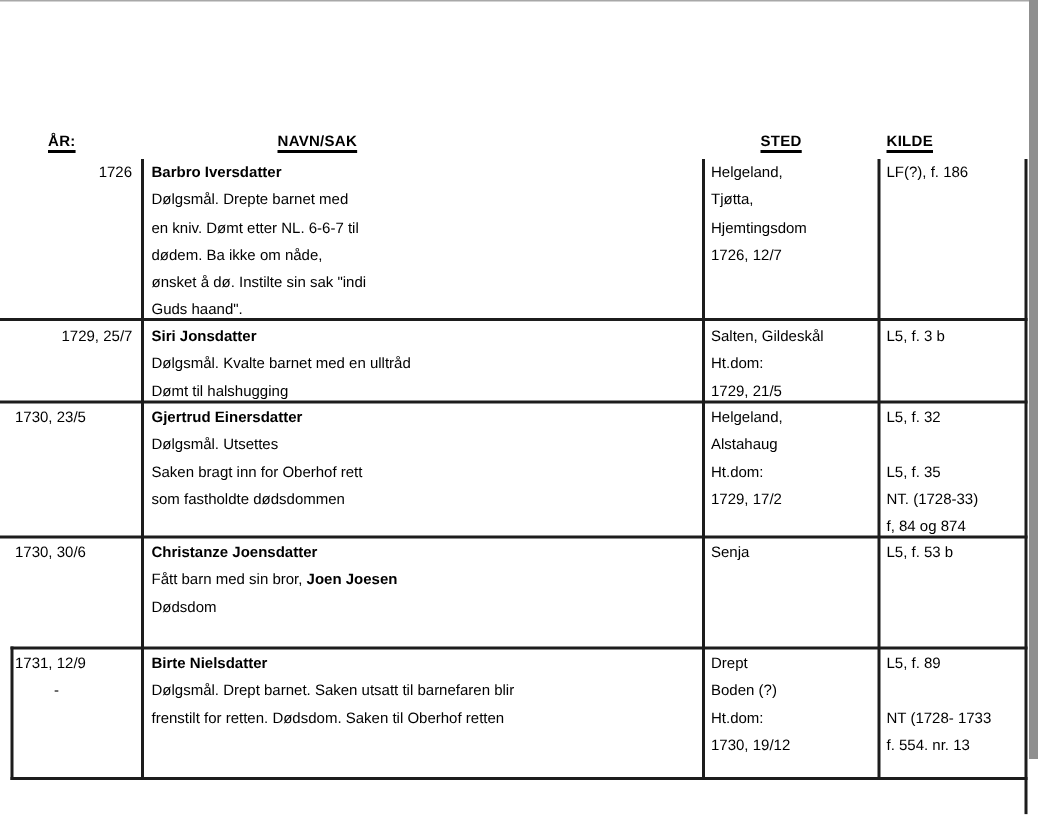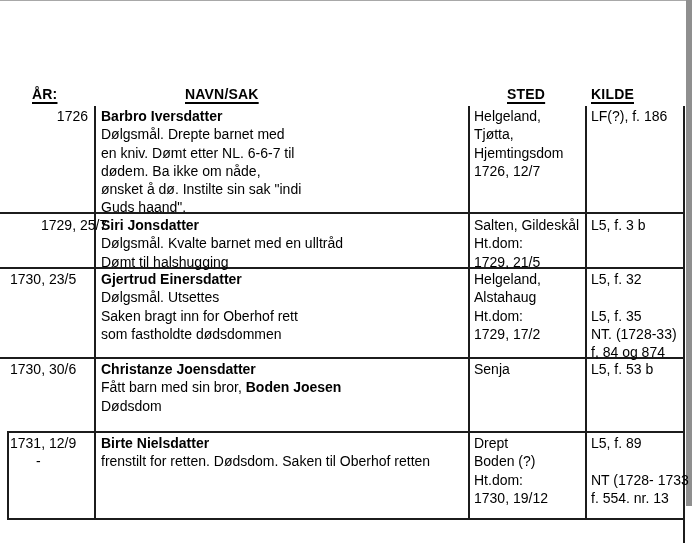--- a/index.html
+++ b/index.html
@@ -1,20 +1,20 @@
 <!DOCTYPE html>
 <html><head>
 <meta charset="utf-8">
 <style>
   html,body { margin:0; padding:0; background:#fff; }
   .page {
     position:relative; width:692px; height:543px; overflow:hidden;
     background:#ffffff; color:#000;
     font-family:"Liberation Sans", sans-serif;
-    font-size:14px;
+    font-size:10px;
   }
   .hdr {
     position:absolute; font-weight:bold;
     text-decoration:underline; text-decoration-thickness:1.5px; text-underline-offset:3px;
     line-height:19px; white-space:nowrap; letter-spacing:0.2px;
   }
   .cell { position:absolute; }
   .line { height:18.3px; line-height:18.3px; white-space:nowrap; }
   .b { font-weight:bold; }
   .right { text-align:right; }
@@ -107,36 +107,37 @@
     <div class="line">L5, f. 35</div>
     <div class="line">NT. (1728-33)</div>
     <div class="line">f, 84 og 874</div>
   </div>
 
   <div class="cell" style="left:10px;top:360px;">
     <div class="line">1730, 30/6</div>
   </div>
   <div class="cell" style="left:101px;top:360px;">
     <div class="line b">Christanze Joensdatter</div>
-    <div class="line"><span>Fått barn med sin bror, </span><span class="b">Boden Joesen</span></div>
+    <div class="line"><span>Fått barn med sin bror, </span><span class="b">Joen Joesen</span></div>
     <div class="line">Dødsdom</div>
   </div>
   <div class="cell" style="left:474px;top:360px;">
     <div class="line">Senja</div>
   </div>
   <div class="cell" style="left:591px;top:360px;">
     <div class="line">L5, f. 53 b</div>
   </div>
 
   <div class="cell" style="left:10px;top:434px;">
     <div class="line">1731, 12/9</div>
     <div class="line dash-line">-</div>
   </div>
   <div class="cell" style="left:101px;top:434px;">
     <div class="line b">Birte Nielsdatter</div>
+    <div class="line">Dølgsmål. Drept barnet. Saken utsatt til barnefaren blir</div>
     <div class="line">frenstilt for retten. Dødsdom. Saken til Oberhof retten</div>
   </div>
   <div class="cell" style="left:474px;top:434px;">
     <div class="line">Drept</div>
     <div class="line">Boden (?)</div>
     <div class="line">Ht.dom:</div>
     <div class="line">1730, 19/12</div>
   </div>
   <div class="cell" style="left:591px;top:434px;">
     <div class="line">L5, f. 89</div>

